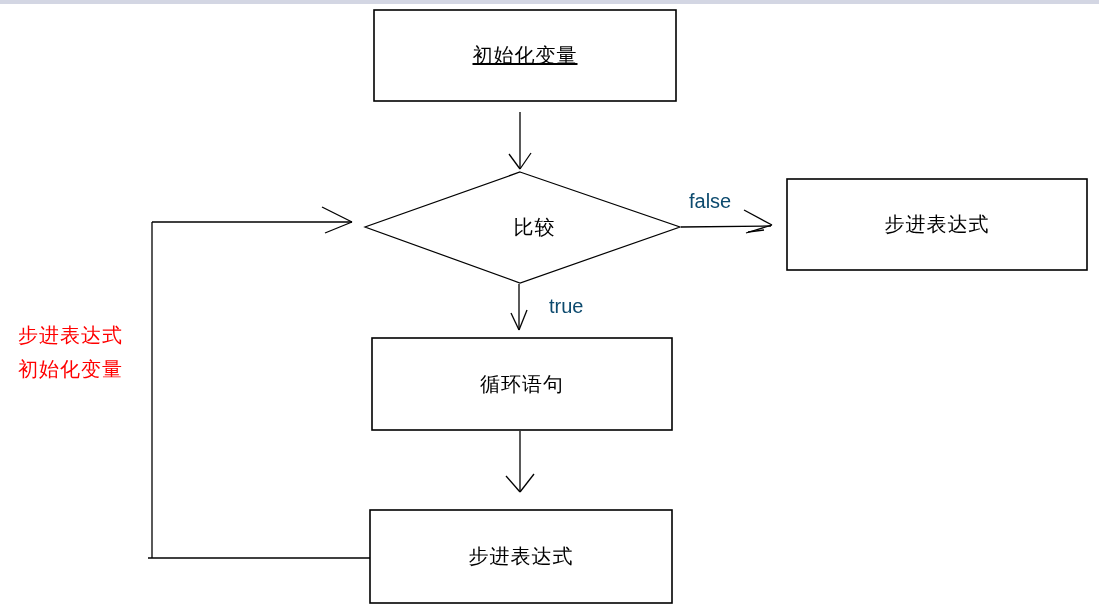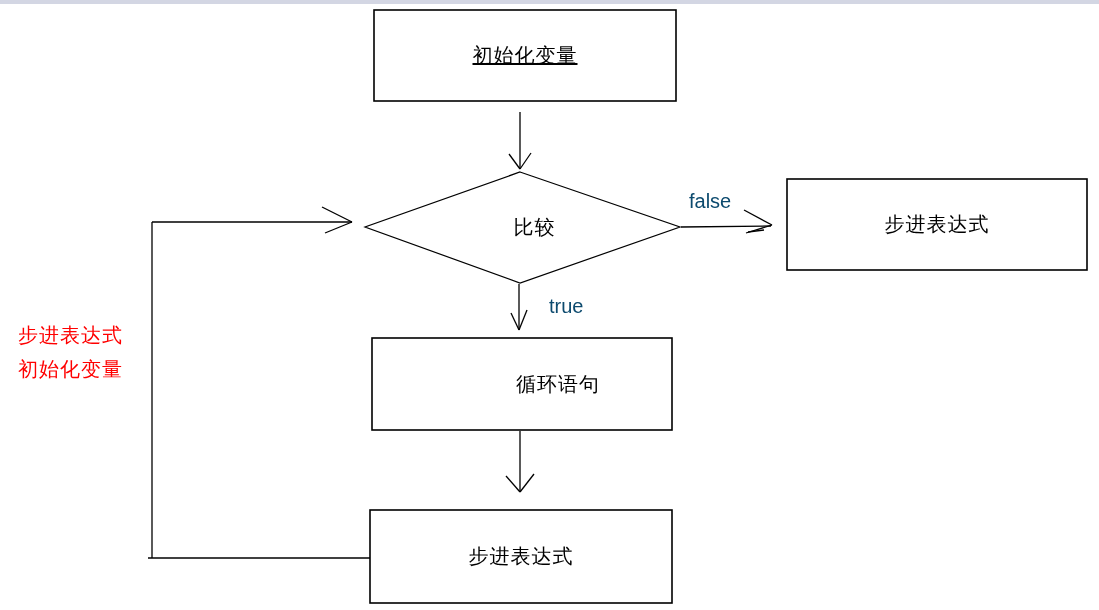--- a/index.html
+++ b/index.html
@@ -106,21 +106,21 @@
       <line x1="325" y1="233" x2="352" y2="222"></line>
     </g>
   </svg>
 
   <div class="node-label" style="left:374px; top:10px;  width:302px; height:91px;text-decoration:underline;">初始化变量</div>
 
   <div class="node-label" style="left:377px; top:172px; width:315px; height:111px;">比较</div>
 
   <div class="node-label" style="left:787px; top:179px; width:300px; height:91px;">步进表达式</div>
 
-  <div class="node-label" style="left:372px; top:338px; width:300px; height:92px;padding-left:36px;">循环语句</div>
+  <div class="node-label" style="left:372px; top:338px; width:300px; height:92px;">循环语句</div>
 
   <div class="node-label" style="left:370px; top:510px; width:302px; height:93px;">步进表达式</div>
 
   <div class="edge-label" style="left:689px; top:190px;">false</div>
 
   <div class="edge-label" style="left:549px; top:295px;">true</div>
 
   <div class="annotation">
     <div>步进表达式</div>
     <div>初始化变量</div>

